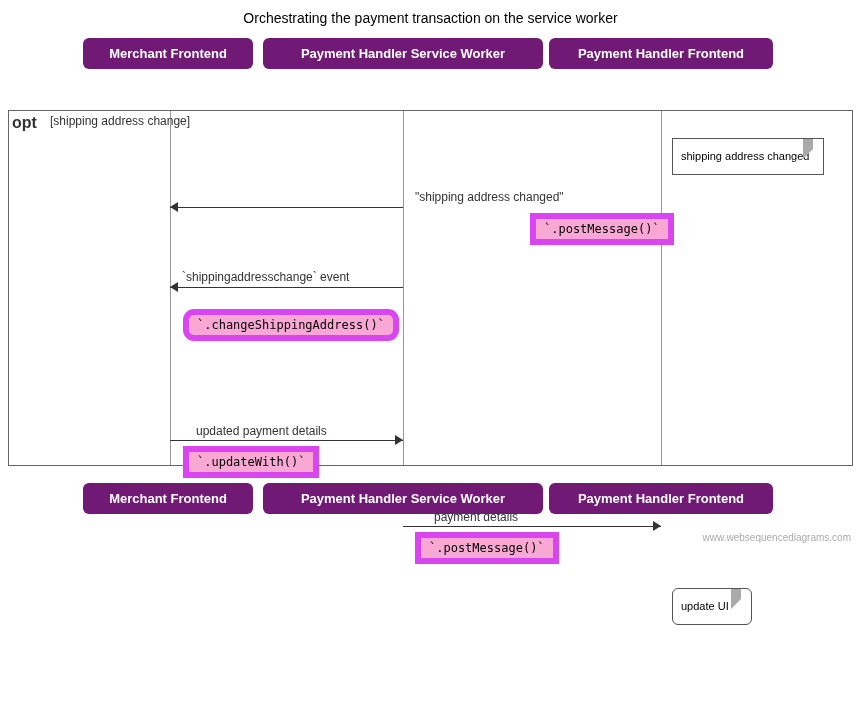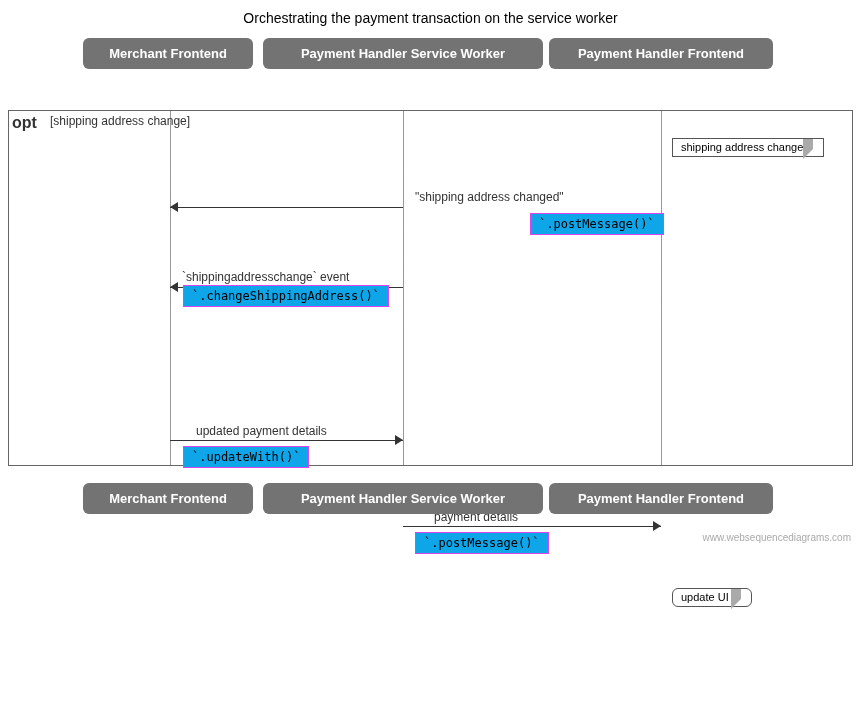--- a/index.html
+++ b/index.html
@@ -20,21 +20,21 @@
     }
     .title {
       text-align: center;
       font-size: 14px;
       font-weight: normal;
       padding-top: 10px;
       padding-bottom: 8px;
       color: #000;
     }
     .actor-box {
-      background: #737373;
+      background: #701a75;
       color: #fff;
       font-weight: bold;
       font-size: 13px;
       padding: 8px 16px;
       border-radius: 6px;
       text-align: center;
       position: absolute;
       white-space: nowrap;
     }
     
@@ -65,33 +65,33 @@
     }
     .arrow-label {
       position: absolute;
       font-size: 12px;
       color: #333;
       white-space: nowrap;
     }
     
     .method-box {
       position: absolute;
-      background: #0ea5e9;
-      border: 1px solid #d946ef;
+      background: #f9a8d4;
+      border: 6px solid #d946ef;
       padding: 3px 8px;
       font-size: 12px;
       font-family: monospace;
       white-space: nowrap;
     }
     
     .note-box {
       position: absolute;
       background: #fff;
       border: 1px solid #555;
-      padding: 1px 8px;
+      padding: 10px 8px;
       font-size: 11px;
       line-height: 1.4;
     }
     .note-box-folded::after {
       content: '';
       position: absolute;
       top: 0;
       right: 0;
       width: 10px;
       height: 10px;
@@ -136,21 +136,21 @@
               border-right: 8px solid #333;"></div>
 
   <div class="method-box" style="left: 530px; top: 213px;">`.postMessage()`</div>
 
   <div class="arrow-label" style="left: 182px; top: 270px;">`shippingaddresschange` event</div>
   <div style="position:absolute; top: 287px; left: 170px; width: 233px; height: 1px; background: #333;"></div>
   <div style="position:absolute; top: 282px; left: 170px; width: 0; height: 0;
               border-top: 5px solid transparent; border-bottom: 5px solid transparent;
               border-right: 8px solid #333;"></div>
 
-  <div class="method-box" style="left: 183px; top: 285px;">`.changeShippingAddress()`</div>
+  <div class="method-box" style="left: 183px; top: 309px; border-radius: 11px;">`.changeShippingAddress()`</div>
 
 
   <div class="arrow-label" style="left: 196px; top: 424px;">updated payment details</div>
   <div style="position:absolute; top: 440px; left: 170px; width: 233px; height: 1px; background: #333;"></div>
   <div style="position:absolute; top: 435px; left: 395px; width: 0; height: 0;
               border-top: 5px solid transparent; border-bottom: 5px solid transparent;
               border-left: 8px solid #333;"></div>
 
   <div class="method-box" style="left: 183px; top: 446px;">`.updateWith()`</div>
 

